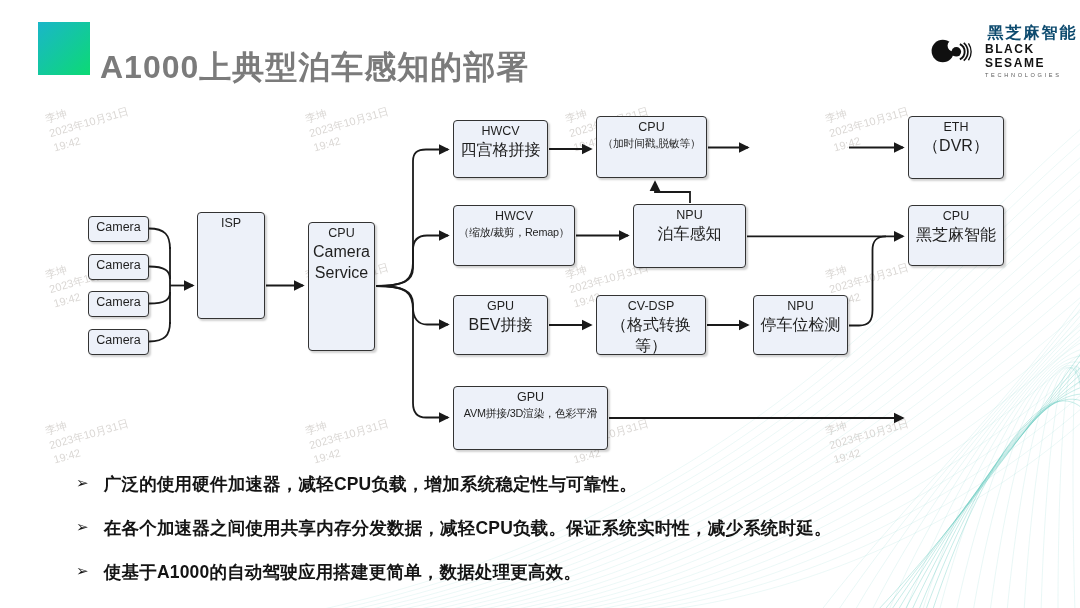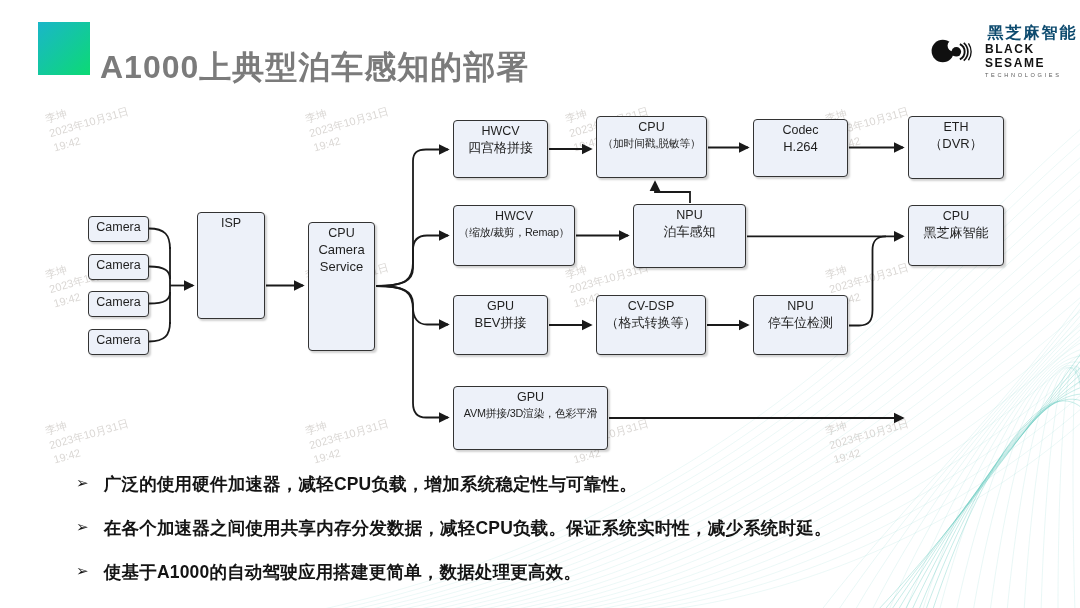--- a/index.html
+++ b/index.html
@@ -28,21 +28,21 @@
     font-size:11px;line-height:1.35;pointer-events:none;white-space:nowrap;
   }
   
   .node{
     position:absolute;background:#edf1f9;border:1.6px solid #333333;border-radius:4px;
     box-shadow:2px 2px 2px rgba(0,0,0,0.18);
     display:flex;flex-direction:column;align-items:center;justify-content:flex-start;
     text-align:center;color:#1f1f1f;box-sizing:border-box;padding:2px 3px;line-height:1.3;
   }
   .node .l1{font-size:12.5px;}
-  .node .l2{font-size:13px;margin-top:1px;}
+  .node .l2{font-size:16px;margin-top:1px;}
   .node.tight .l2{font-size:10.8px;white-space:nowrap;letter-spacing:-0.2px;}
   
   .bullets{position:absolute;left:76px;top:472px;width:960px;}
   .bullet{display:flex;align-items:flex-start;margin-bottom:20px;
     font-size:17.5px;font-weight:600;color:#141414;letter-spacing:0.2px;}
   .bullet .mk{font-size:15px;margin-right:15px;transform:translateY(2px);font-weight:400;}
   
   .layer{position:absolute;left:0;top:0;width:1080px;height:608px;pointer-events:none;}
 </style>
 </head>
@@ -247,24 +247,20 @@
   </div>
 
   <div class="node" style="left:453px;top:120px;width:95px;height:58px">
     <span class="l1">HWCV</span>
     <span class="l2">四宫格拼接</span>
   </div>
   <div class="node tight" style="left:596px;top:116px;width:111px;height:62px">
     <span class="l1">CPU</span>
     <span class="l2">（加时间戳,脱敏等）</span>
   </div>
-  <div class="node" style="left:753px;top:119px;width:95px;height:58px">
-    <span class="l1">Codec</span>
-    <span class="l2">H.264</span>
-  </div>
   <div class="node" style="left:908px;top:116px;width:96px;height:63px">
     <span class="l1">ETH</span>
     <span class="l2">（DVR）</span>
   </div>
 
   <div class="node tight" style="left:453px;top:205px;width:122px;height:61px">
     <span class="l1">HWCV</span>
     <span class="l2">（缩放/裁剪，Remap）</span>
   </div>
   <div class="node" style="left:633px;top:204px;width:113px;height:64px">

